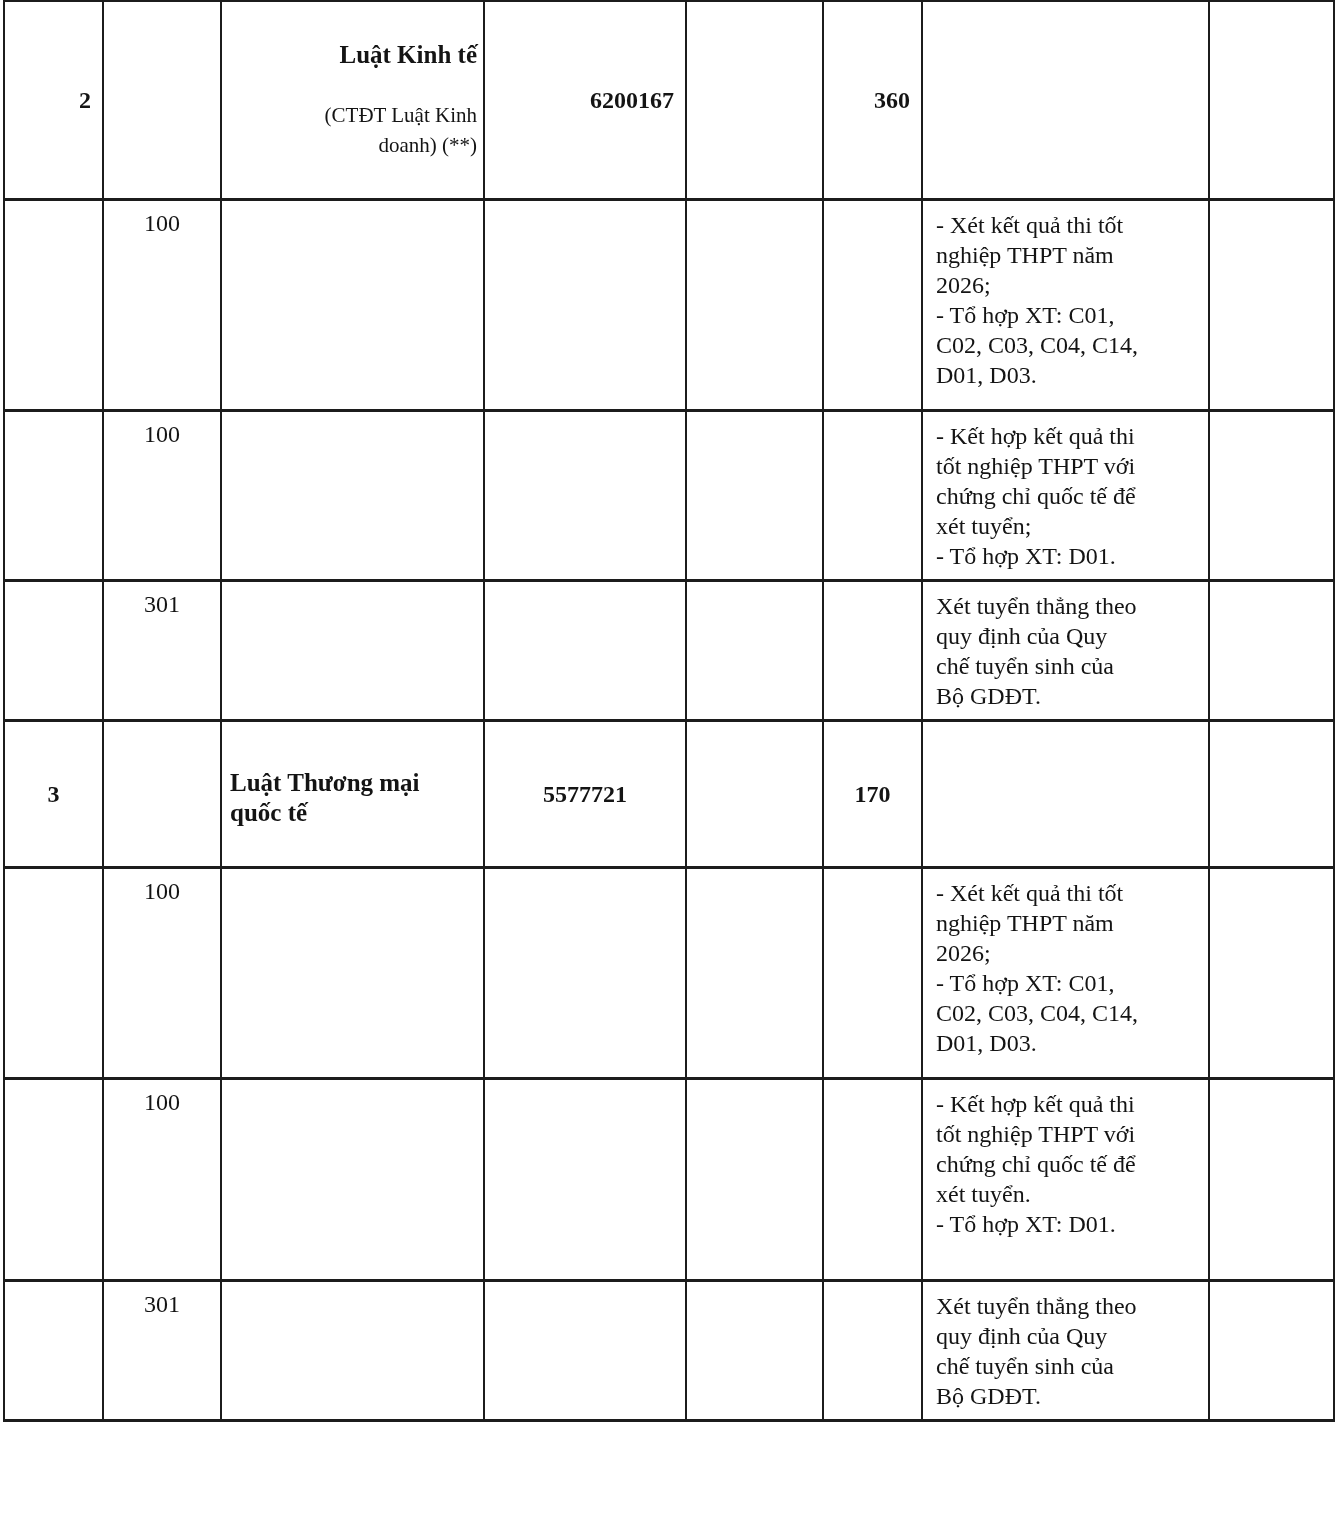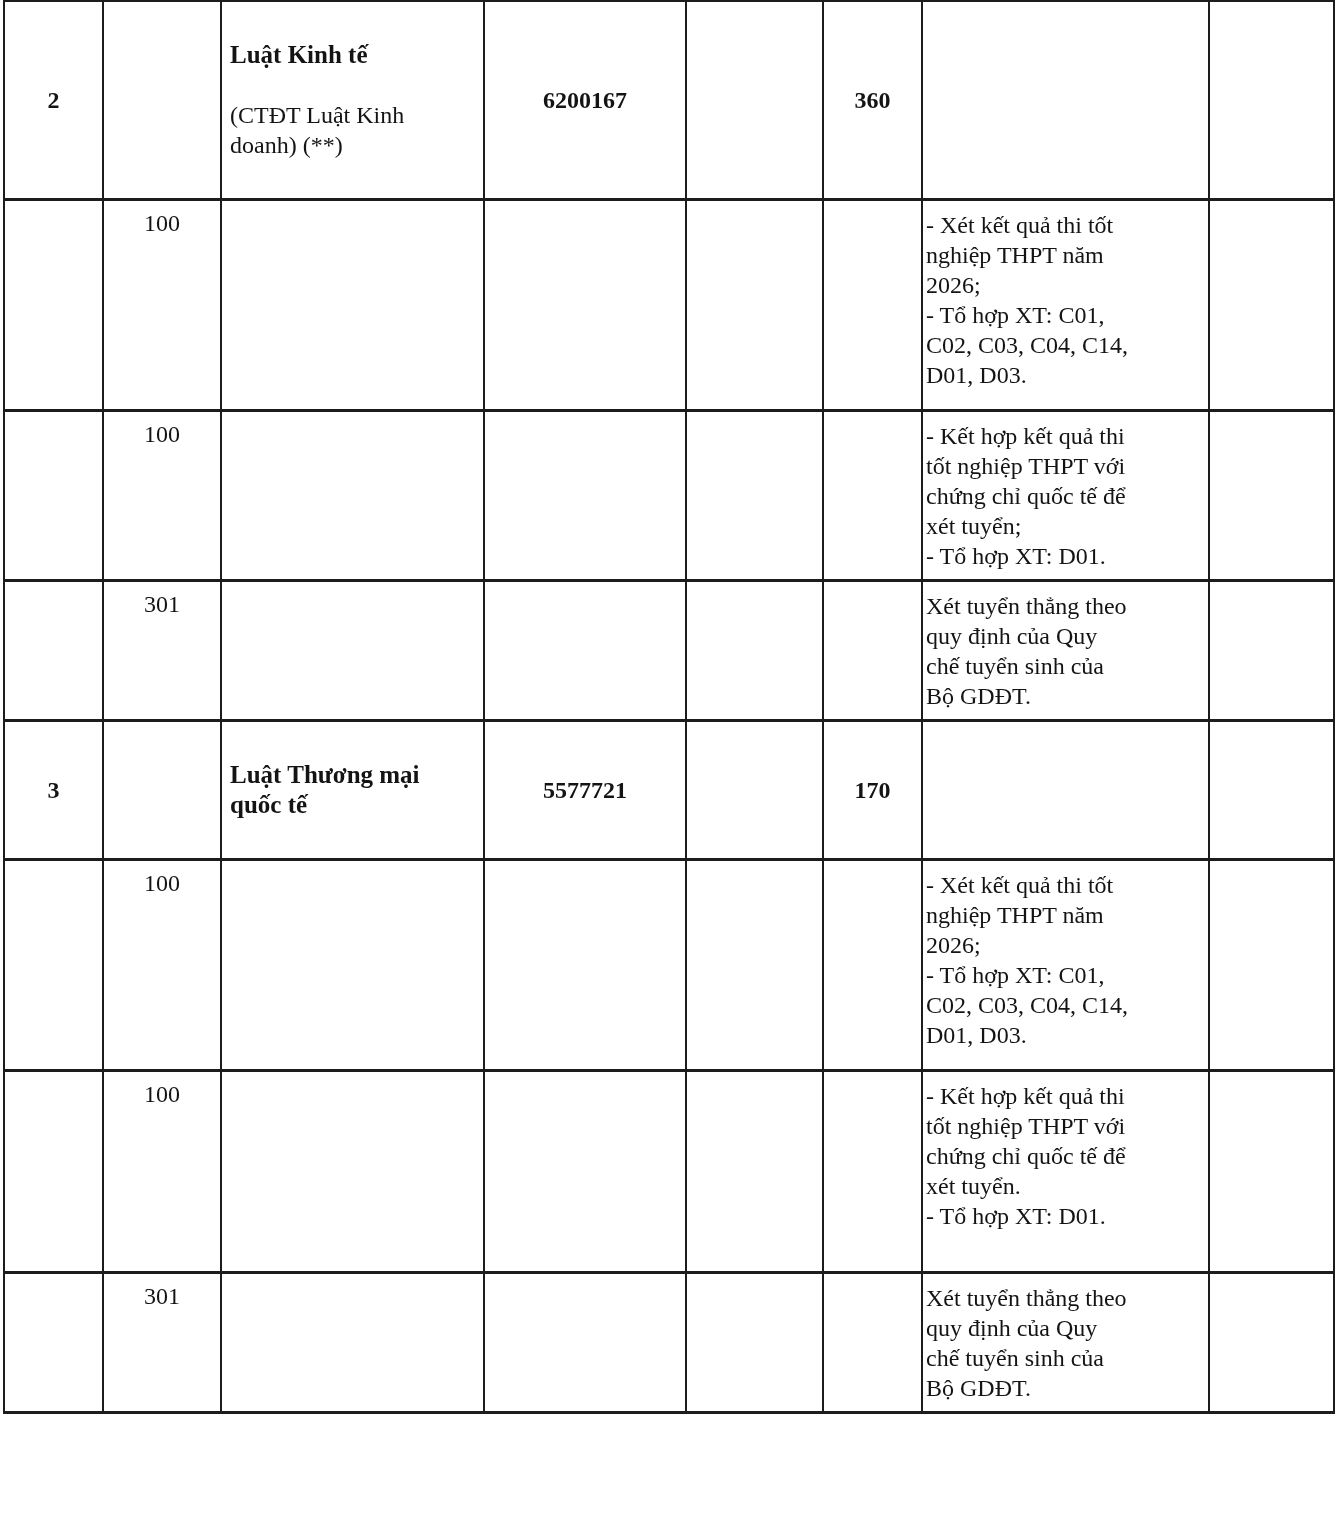--- a/index.html
+++ b/index.html
@@ -23,27 +23,27 @@
     border-top:3px solid #1c1c1c;
     border-bottom:3px solid #1c1c1c;
     padding:8px 11px;
     vertical-align:top;
     font-size:24px;
     line-height:30px;
     white-space:pre-line;
     overflow:hidden;
     word-wrap:break-word;
   }
-  tr.first td{border-top-width:2px;}
+  tr.first td{border-top-width:2px;text-align:right;}
   .center{text-align:center;}
   .bold{font-weight:bold;}
   .vmid{vertical-align:middle;}
   .name{font-weight:bold;font-size:25px;}
-  .subtitle{font-weight:normal;font-size:24px;}
-  .desc{padding:9px 12px 8px 3px;}
+  .subtitle{font-weight:normal;font-size:21px;}
+  .desc{padding:9px 12px 8px 13px;}
   .codecell{padding-top:7px;}
 </style>
 </head>
 <body>
 
 <div class="page">
   <table class="doc">
     <colgroup>
       <col style="width:99px">
         <col style="width:118px">
@@ -114,21 +114,21 @@
 chế tuyển sinh của
 Bộ GDĐT.</td>
       <td></td>
     </tr>
 
 
 
     <tr style="height:123px">
       <td class="center bold vmid">3</td>
       <td></td>
-      <td class="vmid" style="padding:8px 6px 8px 8px">
+      <td class="vmid" style="padding:16px 6px 8px 8px">
         <div class="name">Luật Thương mại
 quốc tế</div>
       </td>
       <td class="center bold vmid">5577721</td>
       <td></td>
       <td class="center bold vmid">170</td>
       <td></td>
       <td></td>
     </tr>
 

